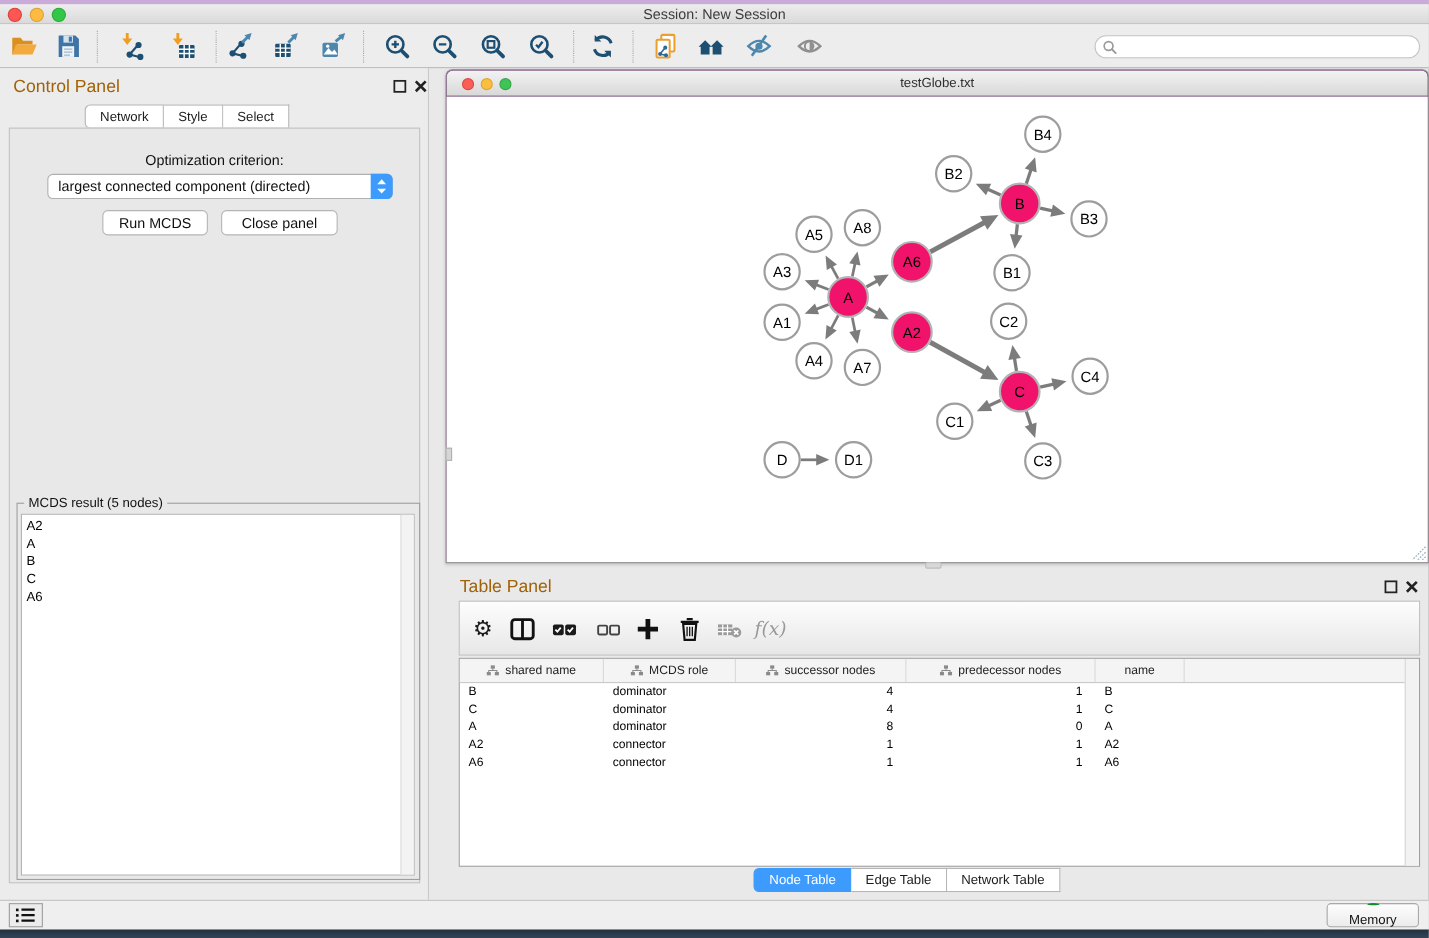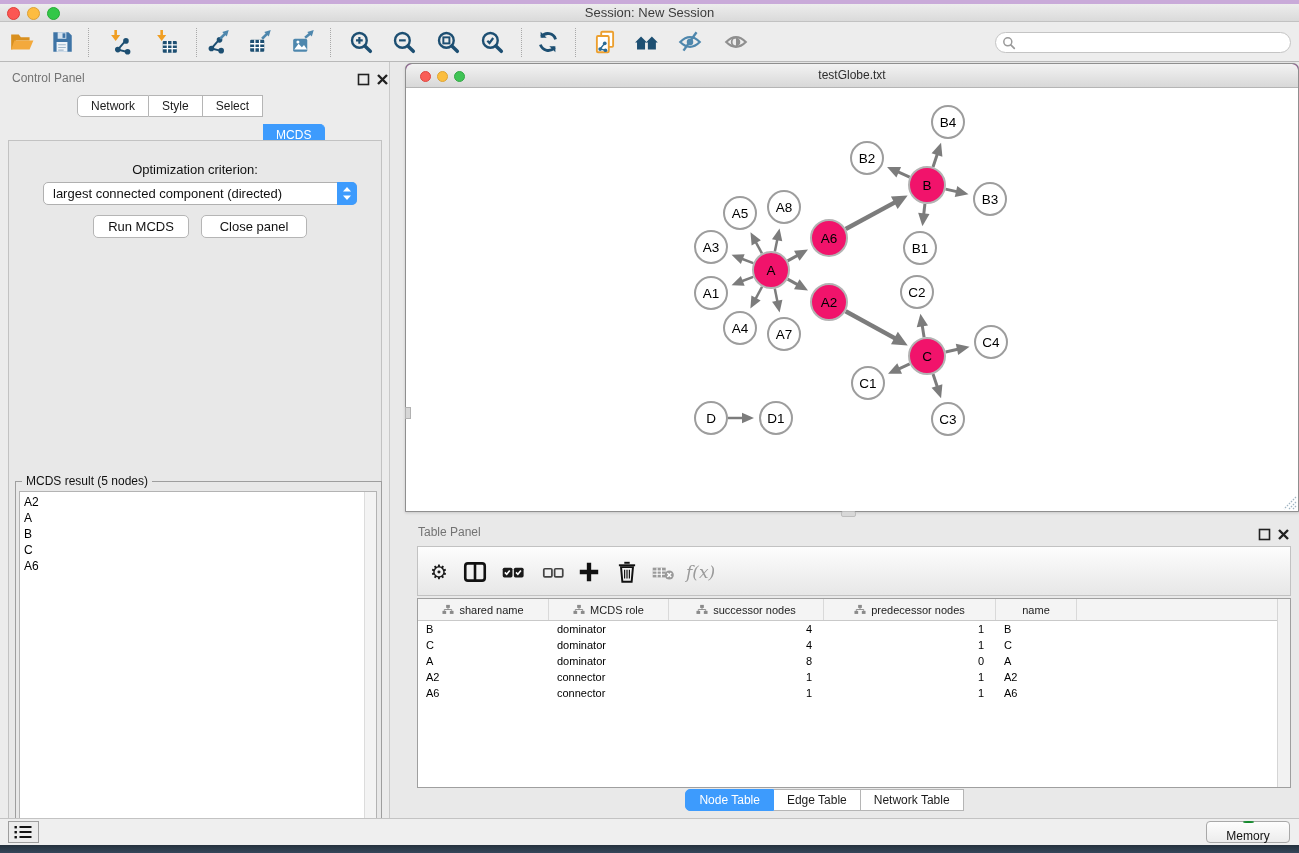--- a/index.html
+++ b/index.html
@@ -28,36 +28,36 @@
     position:absolute; left:995px; top:10px; width:296px; height:21px;
     background:#fff; border:1px solid #c4c4c4; border-radius:11px;
   }
   .searchbox svg { position:absolute; left:6px; top:3px; width:14px; height:14px; }
   .searchbox input {
     position:absolute; left:24px; top:1px; width:264px; height:17px; border:none; outline:none;
     font-size:12px; background:transparent; font-family:"Liberation Sans",sans-serif;
   }
   
   .control-panel { position:absolute; left:0; top:62px; width:390px; height:756px; background:#ececec; border-right:1px solid #c9c9c9; }
-  .panel-title { font-size:12px; color:#737373; }
+  .panel-title { font-size:16px; color:#a16207; }
   .cp-title { position:absolute; left:12px; top:9px; }
   .win-btn { position:absolute; width:13px; height:13px; cursor:default; }
   .win-btn svg { width:13px; height:13px; }
   .tabs-row { position:absolute; display:flex; }
   .tab {
     height:22px; line-height:20px; padding:0 13px; font-size:12px; color:#1c1c1c;
     background:#fff; border:1px solid #b5b5b5; border-left:none; cursor:default; text-align:center;
   }
   .tab:first-child { border-left:1px solid #b5b5b5; border-radius:5px 0 0 5px; }
   .tab:last-child { border-radius:0 5px 5px 0;margin-top:29px; }
   .tab.active { background:#3d9bfd; border-color:#3d9bfd; color:#fff; }
   .cp-tabs { left:77px; top:33px; }
   .cp-content {
     position:absolute; left:8px; top:54px; width:374px; height:687px;
-    background:#e8e8e8; border:1px solid #c2c2c2;margin-top:24px;
+    background:#e8e8e8; border:1px solid #c2c2c2;
   }
   .crit-label { position:absolute; left:0; right:0; top:21px; text-align:center; font-size:13px; color:#111; }
   .dropdown {
     position:absolute; left:34px; top:41px; width:314px; height:23px;
     background:#fff; border:1px solid #b0b0b0; border-radius:5px;
   }
   .dropdown .dd-text { position:absolute; left:9px; top:3px; font-size:13px; color:#111; white-space:nowrap; }
   .dd-stepper {
     position:absolute; right:-1px; top:-1px; width:20px; height:23px; background:#3d9bfd;
     border-radius:0 5px 5px 0;

